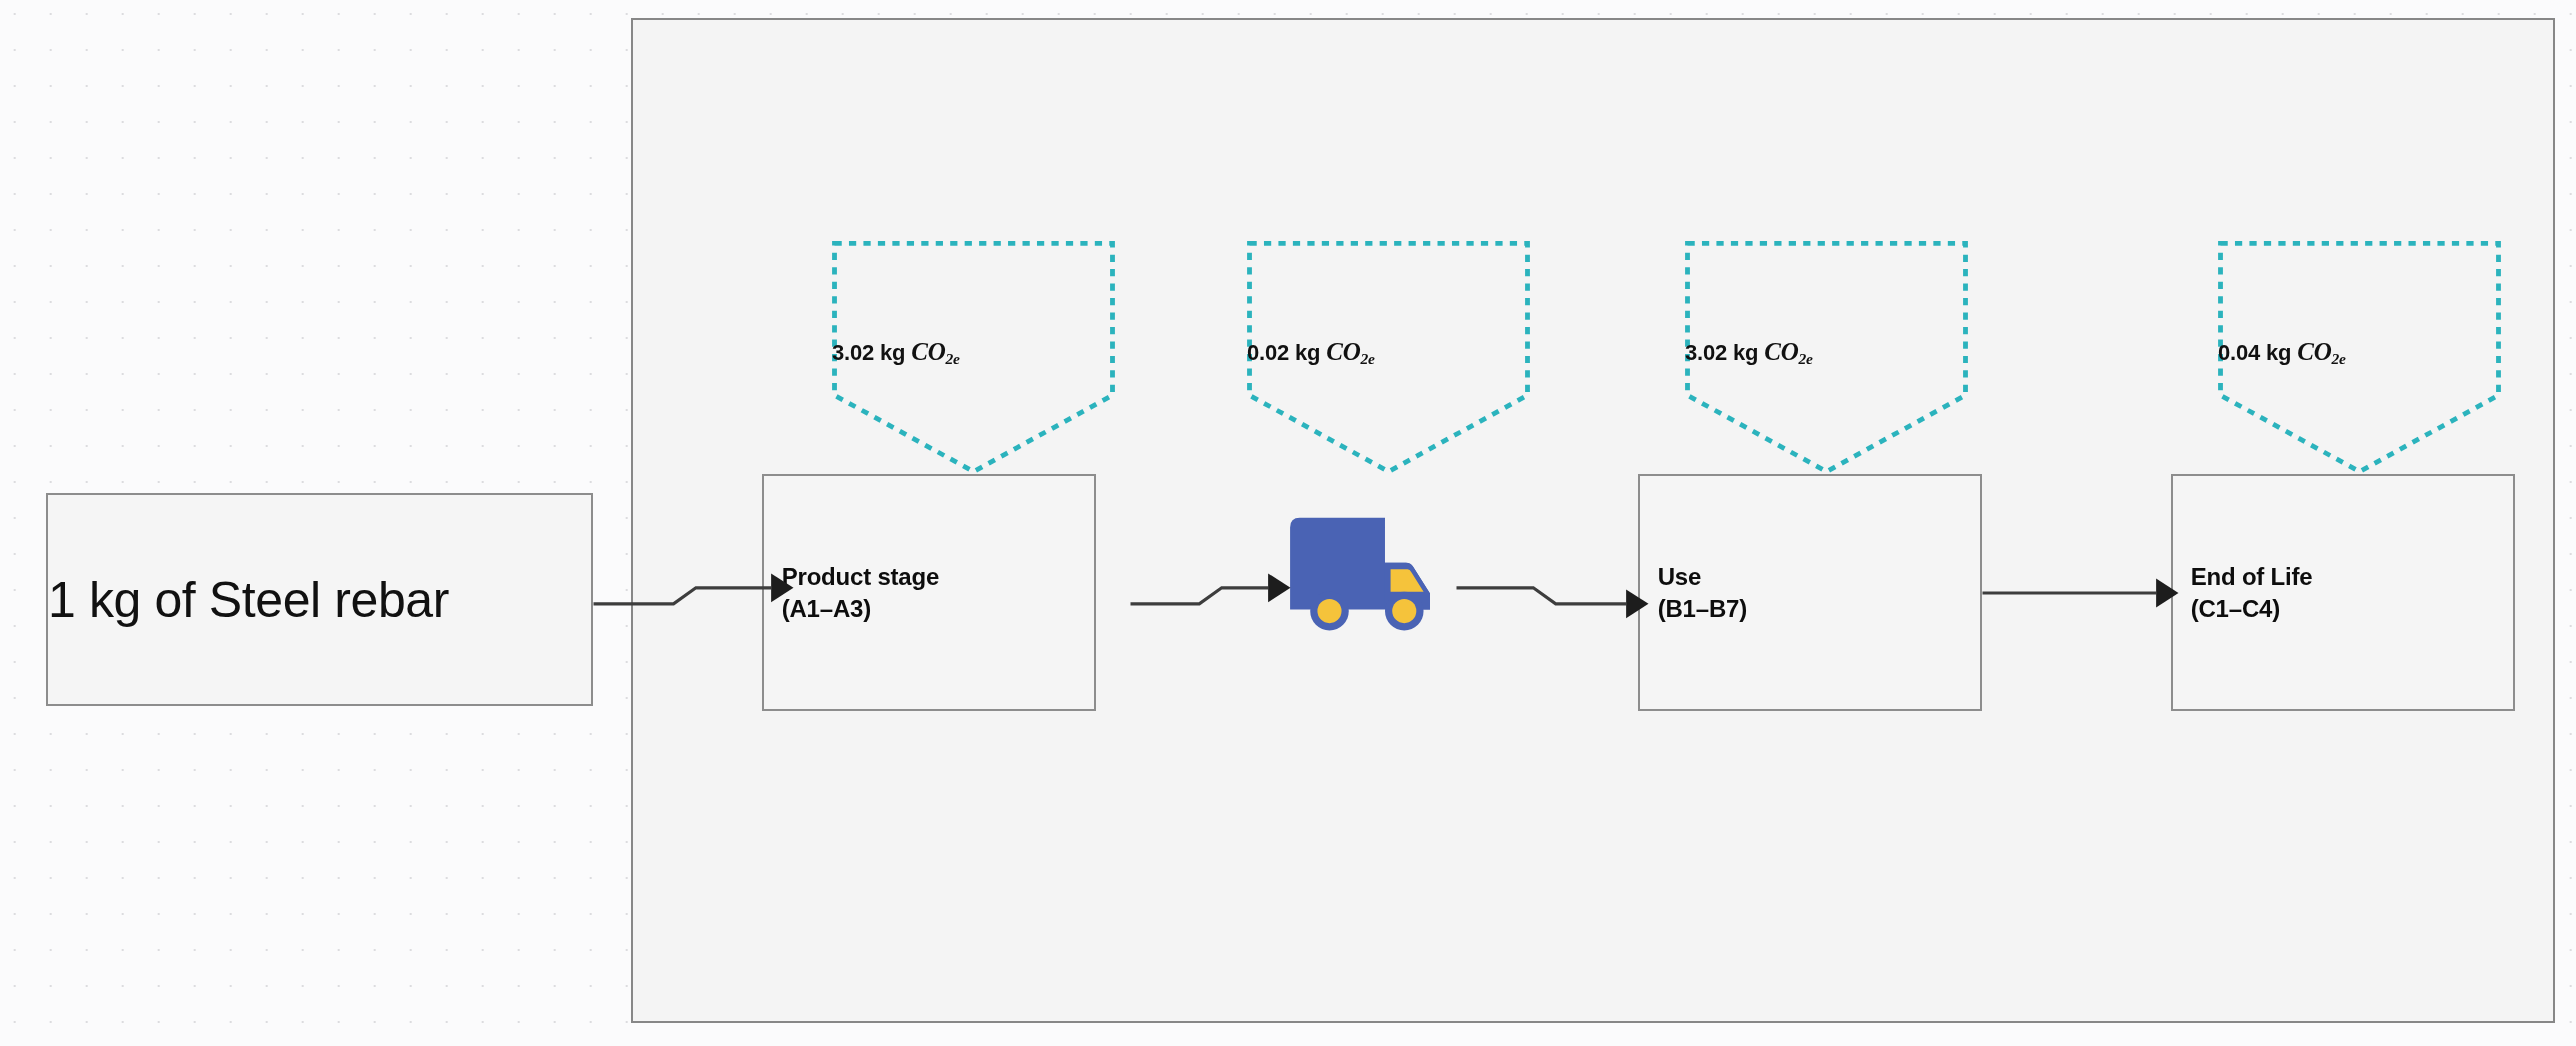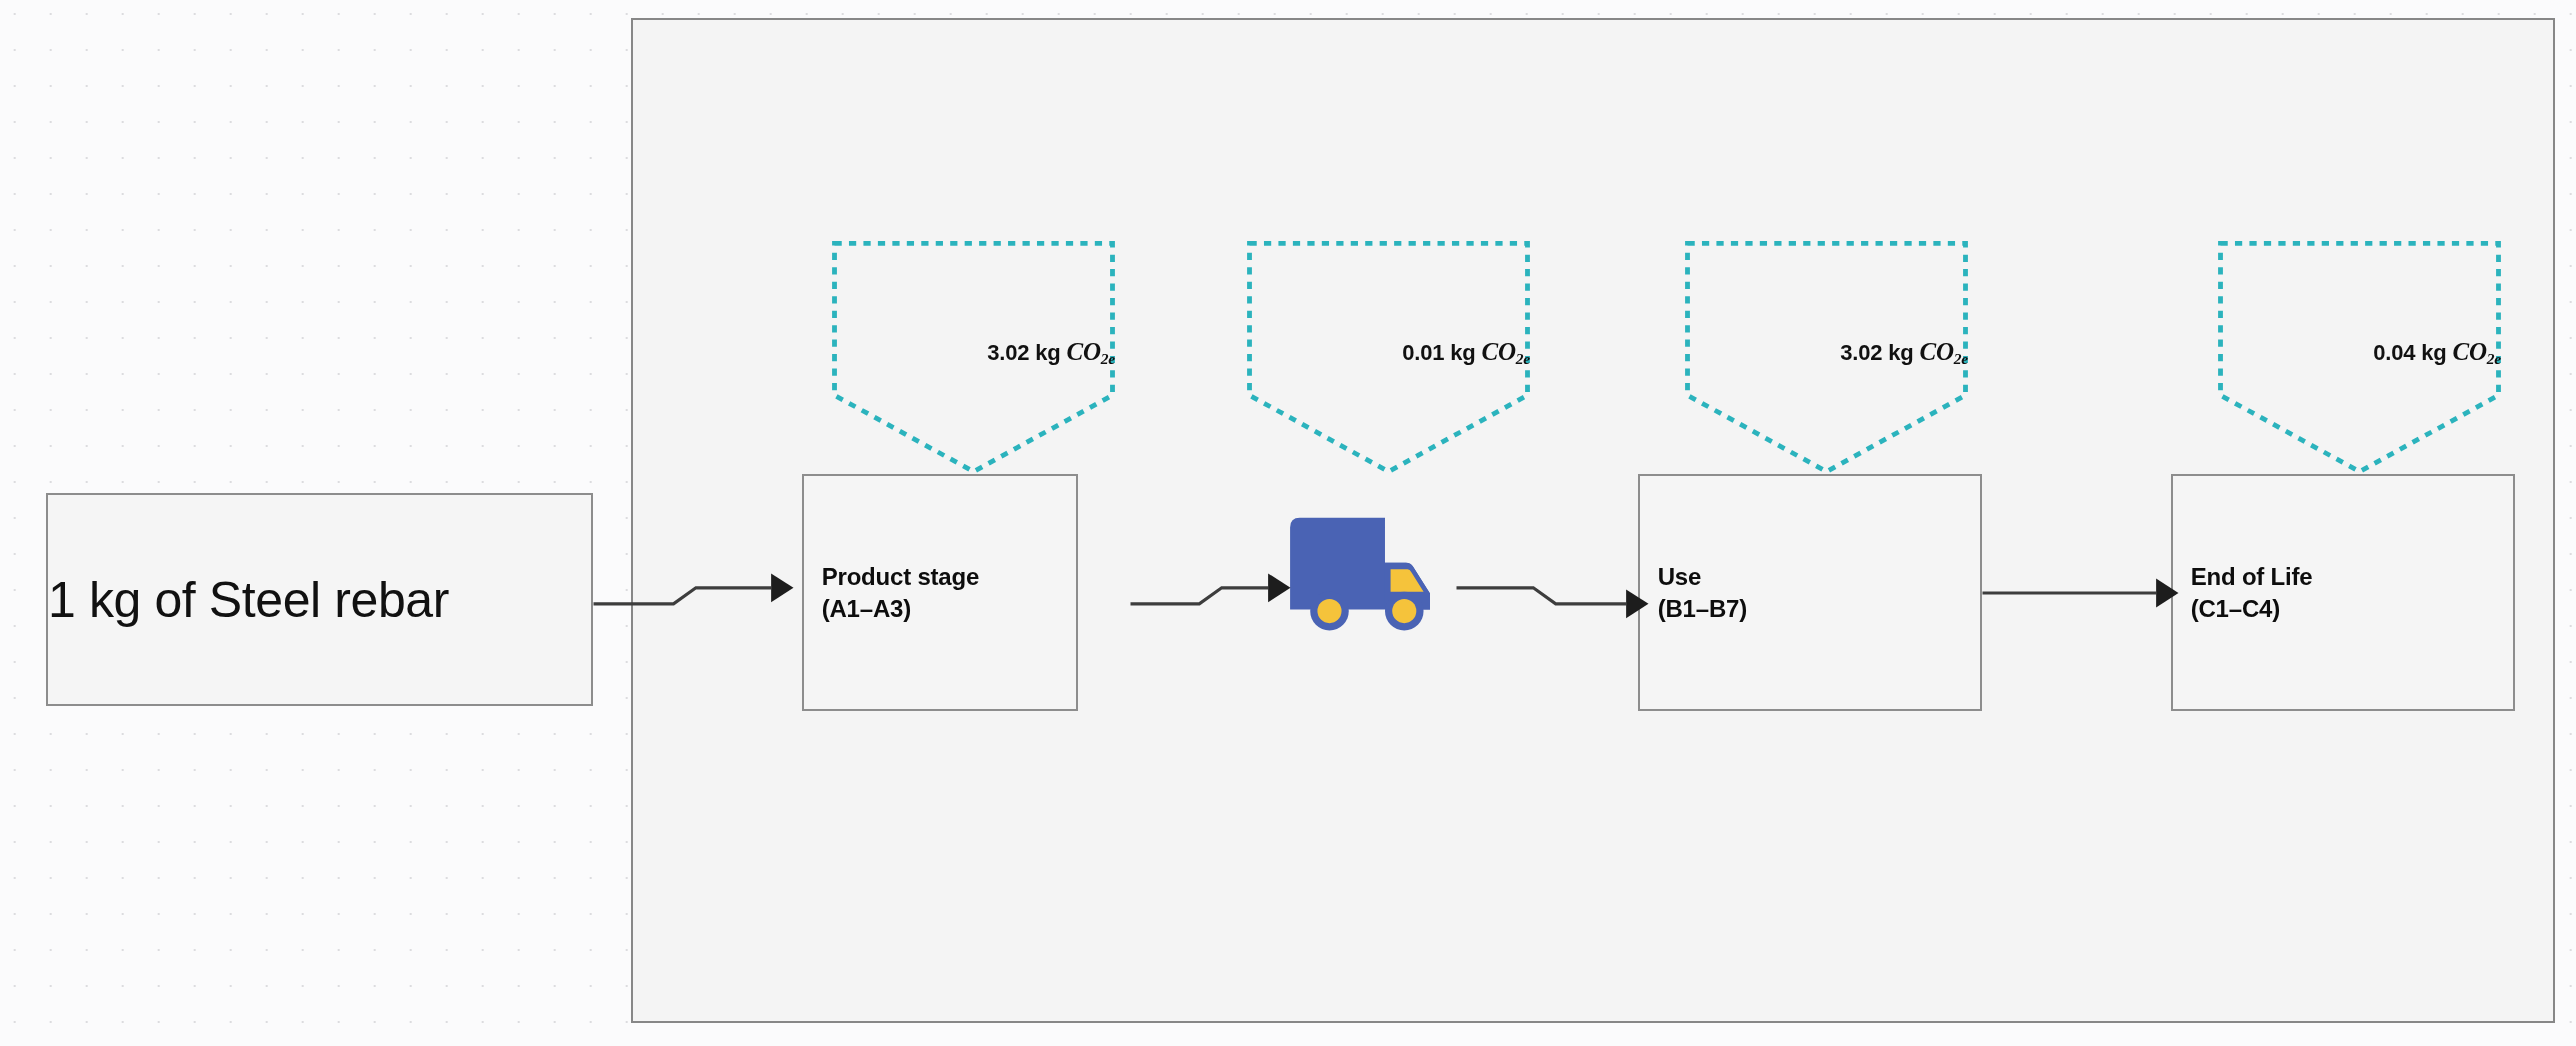--- a/index.html
+++ b/index.html
@@ -64,36 +64,36 @@
     left: 0; right: 0;
     top: 50%;
     transform: translateY(-50%);
     text-align: left;
     font-size: 50px;
     color: #111;
     font-weight: 400;
     letter-spacing: -0.4px;
   }
 
-  #node-a { left: 802px;  top: 474px; width: 276px; height: 237px; }
+  #node-a { left: 762px;  top: 474px; width: 334px; height: 237px; }
   #node-b { left: 1638px; top: 474px; width: 344px; height: 237px; padding-left: 35px; }
   #node-c { left: 2171px; top: 474px; width: 344px; height: 237px; }
 
   
   .callout {
     position: absolute;
     width: 283px;
     height: 233px;
   }
   .callout svg { display: block; width: 100%; height: 100%; overflow: visible; }
   .callout-text {
     position: absolute;
     left: 0; right: 0;
     top: 97px;
-    text-align: right;
+    text-align: left;
     font-size: 22px;
     font-weight: bold;
     color: #111;
     white-space: nowrap;
     letter-spacing: -0.2px;
   }
   .co2 {
     font-family: "Liberation Serif", serif;
     font-style: italic;
     font-weight: bold;
@@ -178,21 +178,21 @@
     <svg viewBox="0 0 352 290" xmlns="http://www.w3.org/2000/svg">
       <path d="M3 3 L349 3 L349 192 L176 287 L3 192 Z" fill="none" stroke="#2BB3BD" stroke-width="6" stroke-dasharray="9 9" stroke-linecap="butt"></path>
     </svg>
     <div class="callout-text"><span>3.02</span> <span>kg</span> <span class="co2"><span>CO</span><sub>2e</sub></span></div>
   </div>
 
   <div class="callout" id="callout-2">
     <svg viewBox="0 0 352 290" xmlns="http://www.w3.org/2000/svg">
       <path d="M3 3 L349 3 L349 192 L176 287 L3 192 Z" fill="none" stroke="#2BB3BD" stroke-width="6" stroke-dasharray="9 9" stroke-linecap="butt"></path>
     </svg>
-    <div class="callout-text"><span>0.01</span> <span>kg</span> <span class="co2"><span>CO</span><sub>2e</sub></span></div>
+    <div class="callout-text"><span>0.02</span> <span>kg</span> <span class="co2"><span>CO</span><sub>2e</sub></span></div>
   </div>
 
   <div class="callout" id="callout-3">
     <svg viewBox="0 0 352 290" xmlns="http://www.w3.org/2000/svg">
       <path d="M3 3 L349 3 L349 192 L176 287 L3 192 Z" fill="none" stroke="#2BB3BD" stroke-width="6" stroke-dasharray="9 9" stroke-linecap="butt"></path>
     </svg>
     <div class="callout-text"><span>3.02</span> <span>kg</span> <span class="co2"><span>CO</span><sub>2e</sub></span></div>
   </div>
 
   <div class="callout" id="callout-4">

